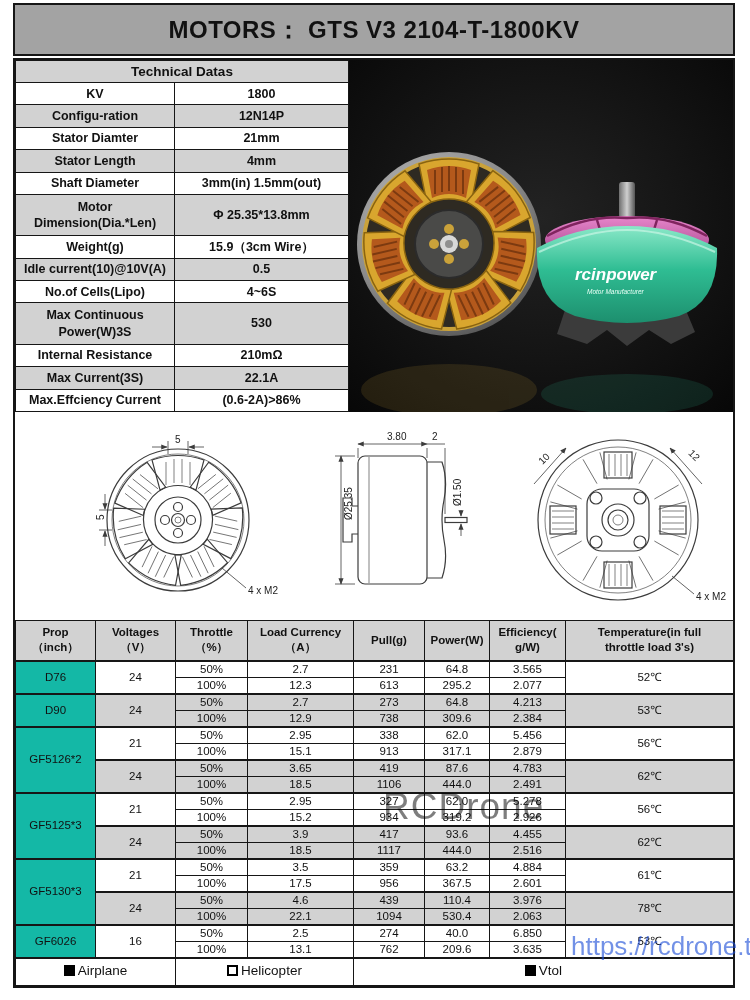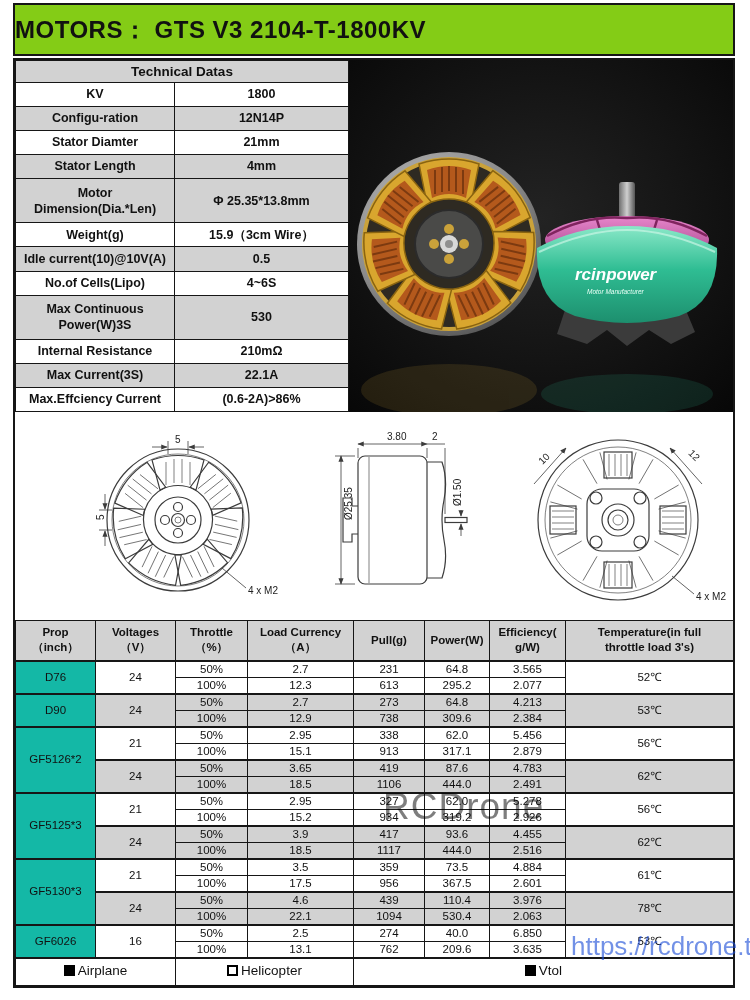--- a/index.html
+++ b/index.html
@@ -1,19 +1,19 @@
 <!DOCTYPE html>
 <html><head>
 <meta charset="utf-8">
 <style>
   *{box-sizing:border-box;margin:0;padding:0}
   html,body{width:750px;height:1000px}
   body{position:relative;background:#fff;font-family:"Liberation Sans",sans-serif;color:#111;overflow:hidden}
-  .title-bar{position:absolute;left:13px;top:3px;width:722px;height:53px;background:#84cc16;
-    border:2px solid #161616;display:flex;align-items:center;justify-content:flex-start;
+  .title-bar{position:absolute;left:13px;top:3px;width:722px;height:53px;background:#a3a3a3;
+    border:2px solid #161616;display:flex;align-items:center;justify-content:center;
     font-weight:bold;font-size:24px;letter-spacing:.5px}
   .frame{position:absolute;left:13px;top:58px;width:722px;border:2px solid #161616;background:#fff}
   .top-row{display:flex;height:352px}
   table.tech{border-collapse:collapse;width:334px;height:352px;table-layout:fixed}
   .tech th,.tech td{border:1px solid #161616;text-align:center;vertical-align:middle;
     font-weight:bold;font-size:12.5px;line-height:1.3;padding:1px 2px}
   .tech th{font-size:13.5px;background:#d2d2d2;height:22px}
   .tech col.lab{width:159px}
   .tech tr.g td{background:#d2d2d2}
   .tech tr.w td{background:#fff}
@@ -71,20 +71,24 @@
             <td class="lab">Configu-ration</td>
             <td>12N14P</td>
           </tr>
           <tr class="w">
             <td class="lab">Stator Diamter</td>
             <td>21mm</td>
           </tr>
           <tr class="g">
             <td class="lab">Stator Length</td>
             <td>4mm</td>
+          </tr>
+          <tr class="w">
+            <td class="lab">Shaft Diameter</td>
+            <td>3mm(in) 1.5mm(out)</td>
           </tr>
           <tr class="g">
             <td class="lab">Motor Dimension(Dia.*Len)</td>
             <td>Φ 25.35*13.8mm</td>
           </tr>
           <tr class="w">
             <td class="lab">Weight(g)</td>
             <td>15.9（3cm Wire）</td>
           </tr>
           <tr class="g">
@@ -433,21 +437,21 @@
           <td class="g">1117</td>
           <td class="g">444.0</td>
           <td class="g">2.516</td>
         </tr>
         <tr class="bs">
           <td class="prop" rowspan="4">GF5130*3</td>
           <td class="w" rowspan="2">21</td>
           <td class="w">50%</td>
           <td class="w">3.5</td>
           <td class="w">359</td>
-          <td class="w">73.5</td>
+          <td class="w">63.2</td>
           <td class="w">4.884</td>
           <td class="w" rowspan="2">61℃</td>
         </tr>
         <tr>
           <td class="w">100%</td>
           <td class="w">17.5</td>
           <td class="w">956</td>
           <td class="w">367.5</td>
           <td class="w">2.601</td>
         </tr>

